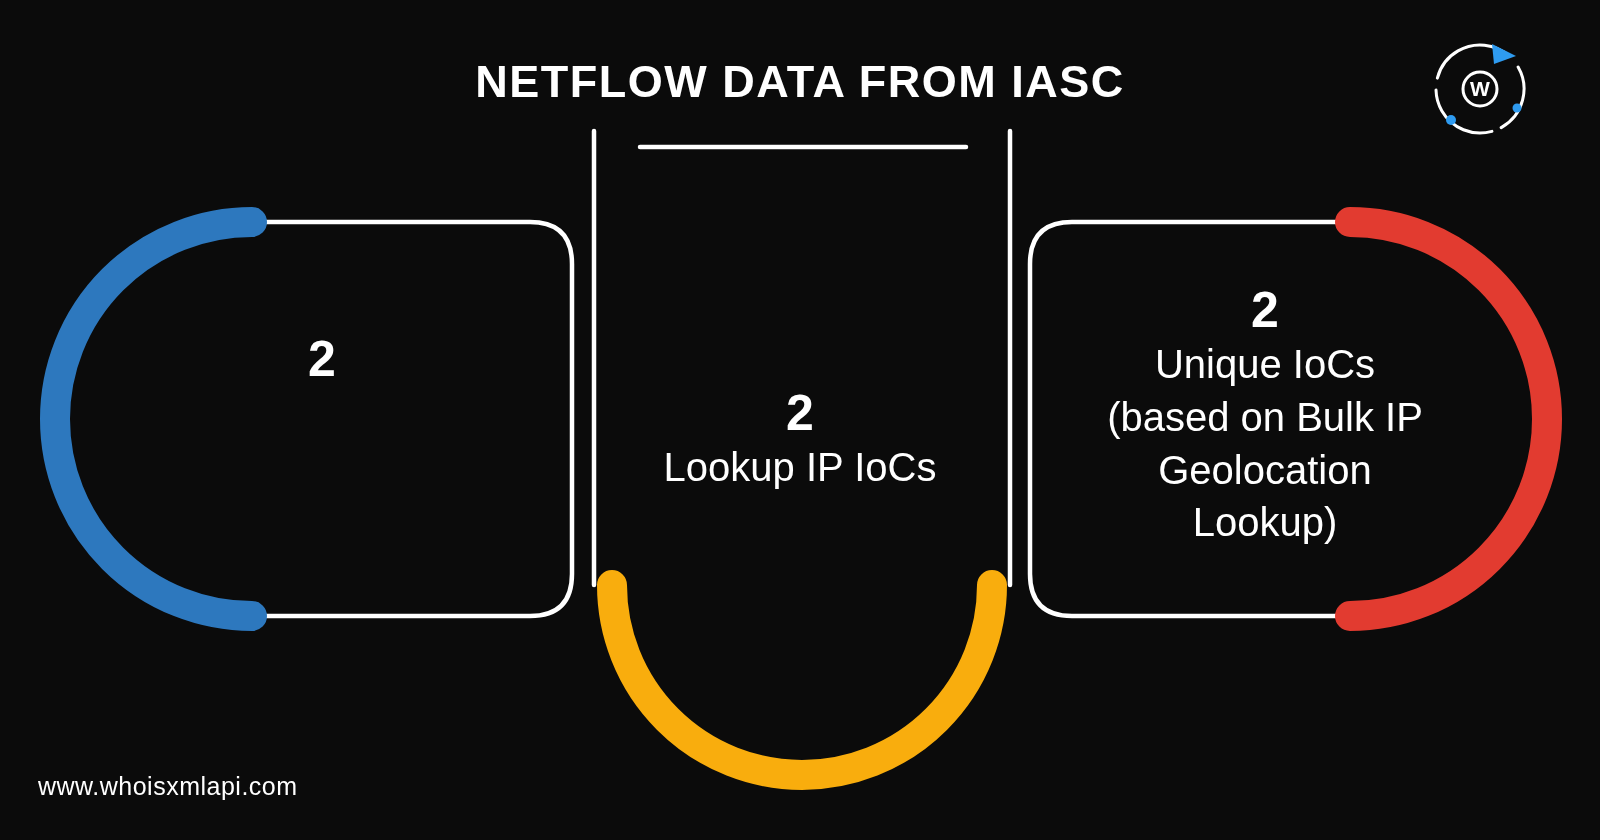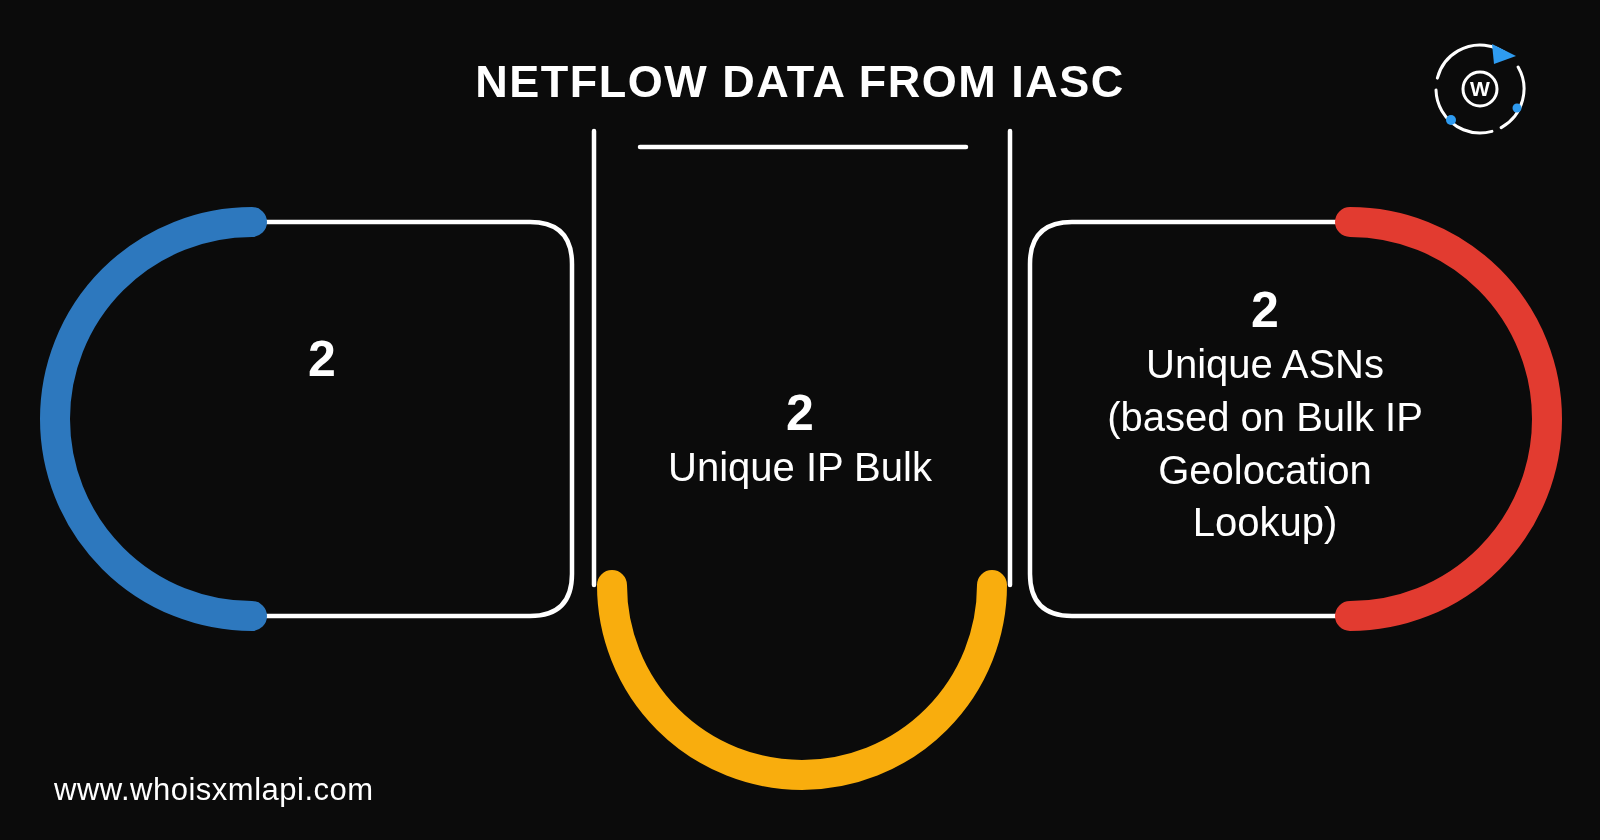--- a/index.html
+++ b/index.html
@@ -16,21 +16,21 @@
     position:absolute;top:56px;left:0;width:1600px;
     text-align:center;font-size:45px;font-weight:bold;letter-spacing:1.5px;
   }
   svg.shapes{position:absolute;top:0;left:0;}
   .stat{position:absolute;text-align:center;}
   .stat .value{font-size:50px;font-weight:bold;line-height:1.1;}
   .stat .label{font-size:40px;line-height:1.32;white-space:pre-line;font-weight:400;}
   .stat-left{left:122px;top:332px;width:400px;}
   .stat-center{left:615px;top:386px;width:370px;}
   .stat-right{left:1065px;top:283px;width:400px;}
-  .footer{position:absolute;left:54px;top:772px;font-size:31px;letter-spacing:0.5px;}
+  .footer{position:absolute;left:38px;top:772px;font-size:25px;letter-spacing:0.5px;}
   .logo{position:absolute;left:1432px;top:36px;width:100px;height:100px;}
 </style>
 </head>
 <body>
 
 <div class="stage">
 
   <div class="title">NETFLOW DATA FROM IASC</div>
 
   <svg class="shapes" width="1600" height="840" viewBox="0 0 1600 840">
@@ -46,26 +46,26 @@
     <path d="M 1350 222 H 1072 Q 1030 222 1030 264 V 574 Q 1030 616 1072 616 H 1350" fill="none" stroke="#ffffff" stroke-width="4.5" stroke-linecap="round"></path>
     <path d="M 1350 222 A 197 197 0 0 1 1350 616" fill="none" stroke-width="30" stroke-linecap="round" stroke="#E23B30"></path>
   </svg>
 
   <div class="stat stat-left">
     <div class="value">2</div>
   </div>
 
   <div class="stat stat-center">
     <div class="value">2</div>
-    <div class="label">Unique IP Bulk</div>
+    <div class="label">Lookup IP IoCs</div>
   </div>
 
   <div class="stat stat-right">
     <div class="value">2</div>
-    <div class="label">Unique ASNs
+    <div class="label">Unique IoCs
 (based on Bulk IP
 Geolocation
 Lookup)</div>
   </div>
 
   <div class="logo">
     <svg width="100" height="100" viewBox="0 0 100 100">
       <circle cx="48" cy="53" r="44" fill="none" stroke="#ffffff" stroke-width="3" stroke-linecap="round" stroke-dasharray="70 10 80 12 90 15" transform="rotate(-30 48 53)"></circle>
       <circle cx="48" cy="53" r="17" fill="none" stroke="#ffffff" stroke-width="3"></circle>
       <text x="48" y="60" text-anchor="middle" font-size="21" font-weight="bold" fill="#ffffff" font-family="Liberation Sans, sans-serif">W</text>

